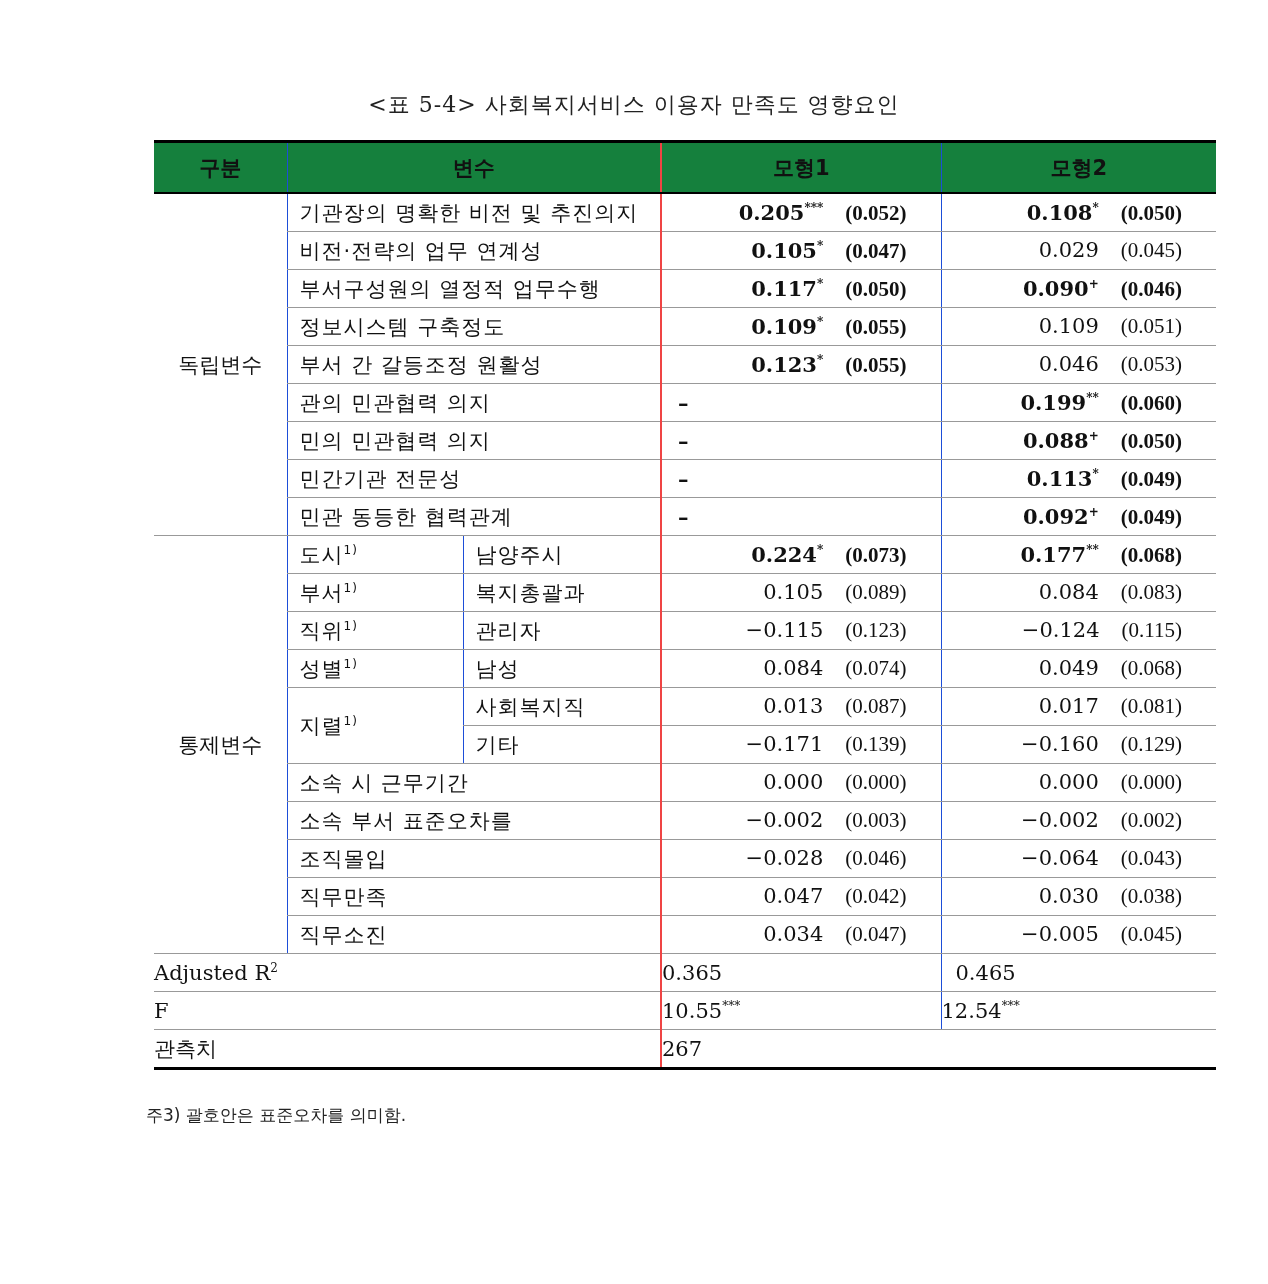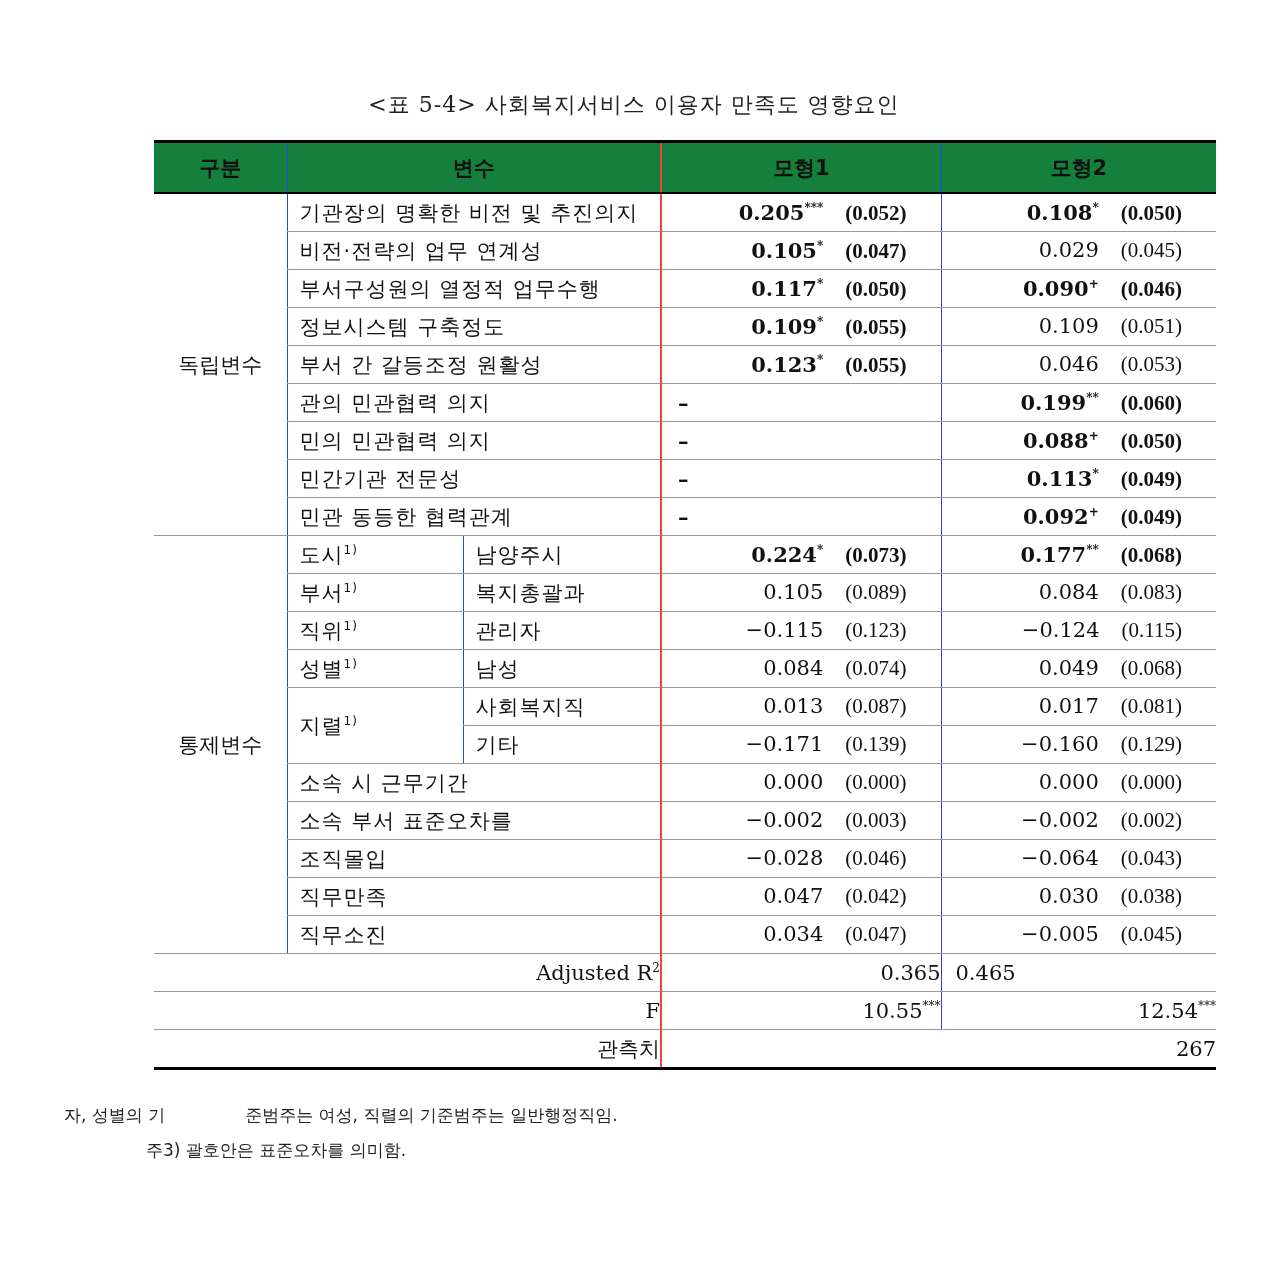--- a/index.html
+++ b/index.html
@@ -18,21 +18,21 @@
   .vl { border-left:1px solid #1d4ed8; }
   .vlg { border-left:2px solid #ef4444; }
   .grp { text-align:center; font-family:"DejaVu Sans","Liberation Sans",sans-serif; }
   .var { padding-left:12px !important; font-family:"DejaVu Sans","Liberation Sans",sans-serif; white-space:nowrap; letter-spacing:1px; }
   .val { text-align:right; padding-right:34px !important; white-space:nowrap; }
   .coef { display:inline-block; }
   .se { display:inline-block; margin-left:22px;font-family:Liberation Serif, serif; }
   .bold { font-weight:bold; }
   .dash { padding-left:16px !important; font-weight:bold; }
   sup { font-size:12px; vertical-align:8px; line-height:0; }
-  .center { text-align:right; }
+  .center { text-align:left; }
   .left { text-align:left; padding-left:14px !important; }
   .notes { position:absolute; left:64px; top:1098px; font-family:"DejaVu Sans","Liberation Sans",sans-serif; font-size:17px; color:#222; line-height:35px; width:1100px; }
   .notes .ind { padding-left:82px; }
   .notes .gap { display:inline-block; width:80px; }
 </style>
 </head>
 <body>
 
 <div class="caption">&lt;표 5-4&gt; 사회복지서비스 이용자 만족도 영향요인</div>
 
@@ -174,15 +174,14 @@
       <td class="vl center"><span>12.54</span><sup>***</sup></td>
     </tr>
     <tr>
       <td class="center" colspan="3" style="font-family:'DejaVu Sans','Liberation Sans',sans-serif;">관측치</td>
       <td class="vlg center" colspan="2">267</td>
     </tr>
   </tbody>
 </table>
 
 <div class="notes">
-  <div><span>자, 성별의 기</span><span class="gap"></span><span>준범주는 여성, 직렬의 기준범주는 일반행정직임.</span></div>
   <div class="ind">주3) 괄호안은 표준오차를 의미함.</div>
 </div>
 
 </body></html>

